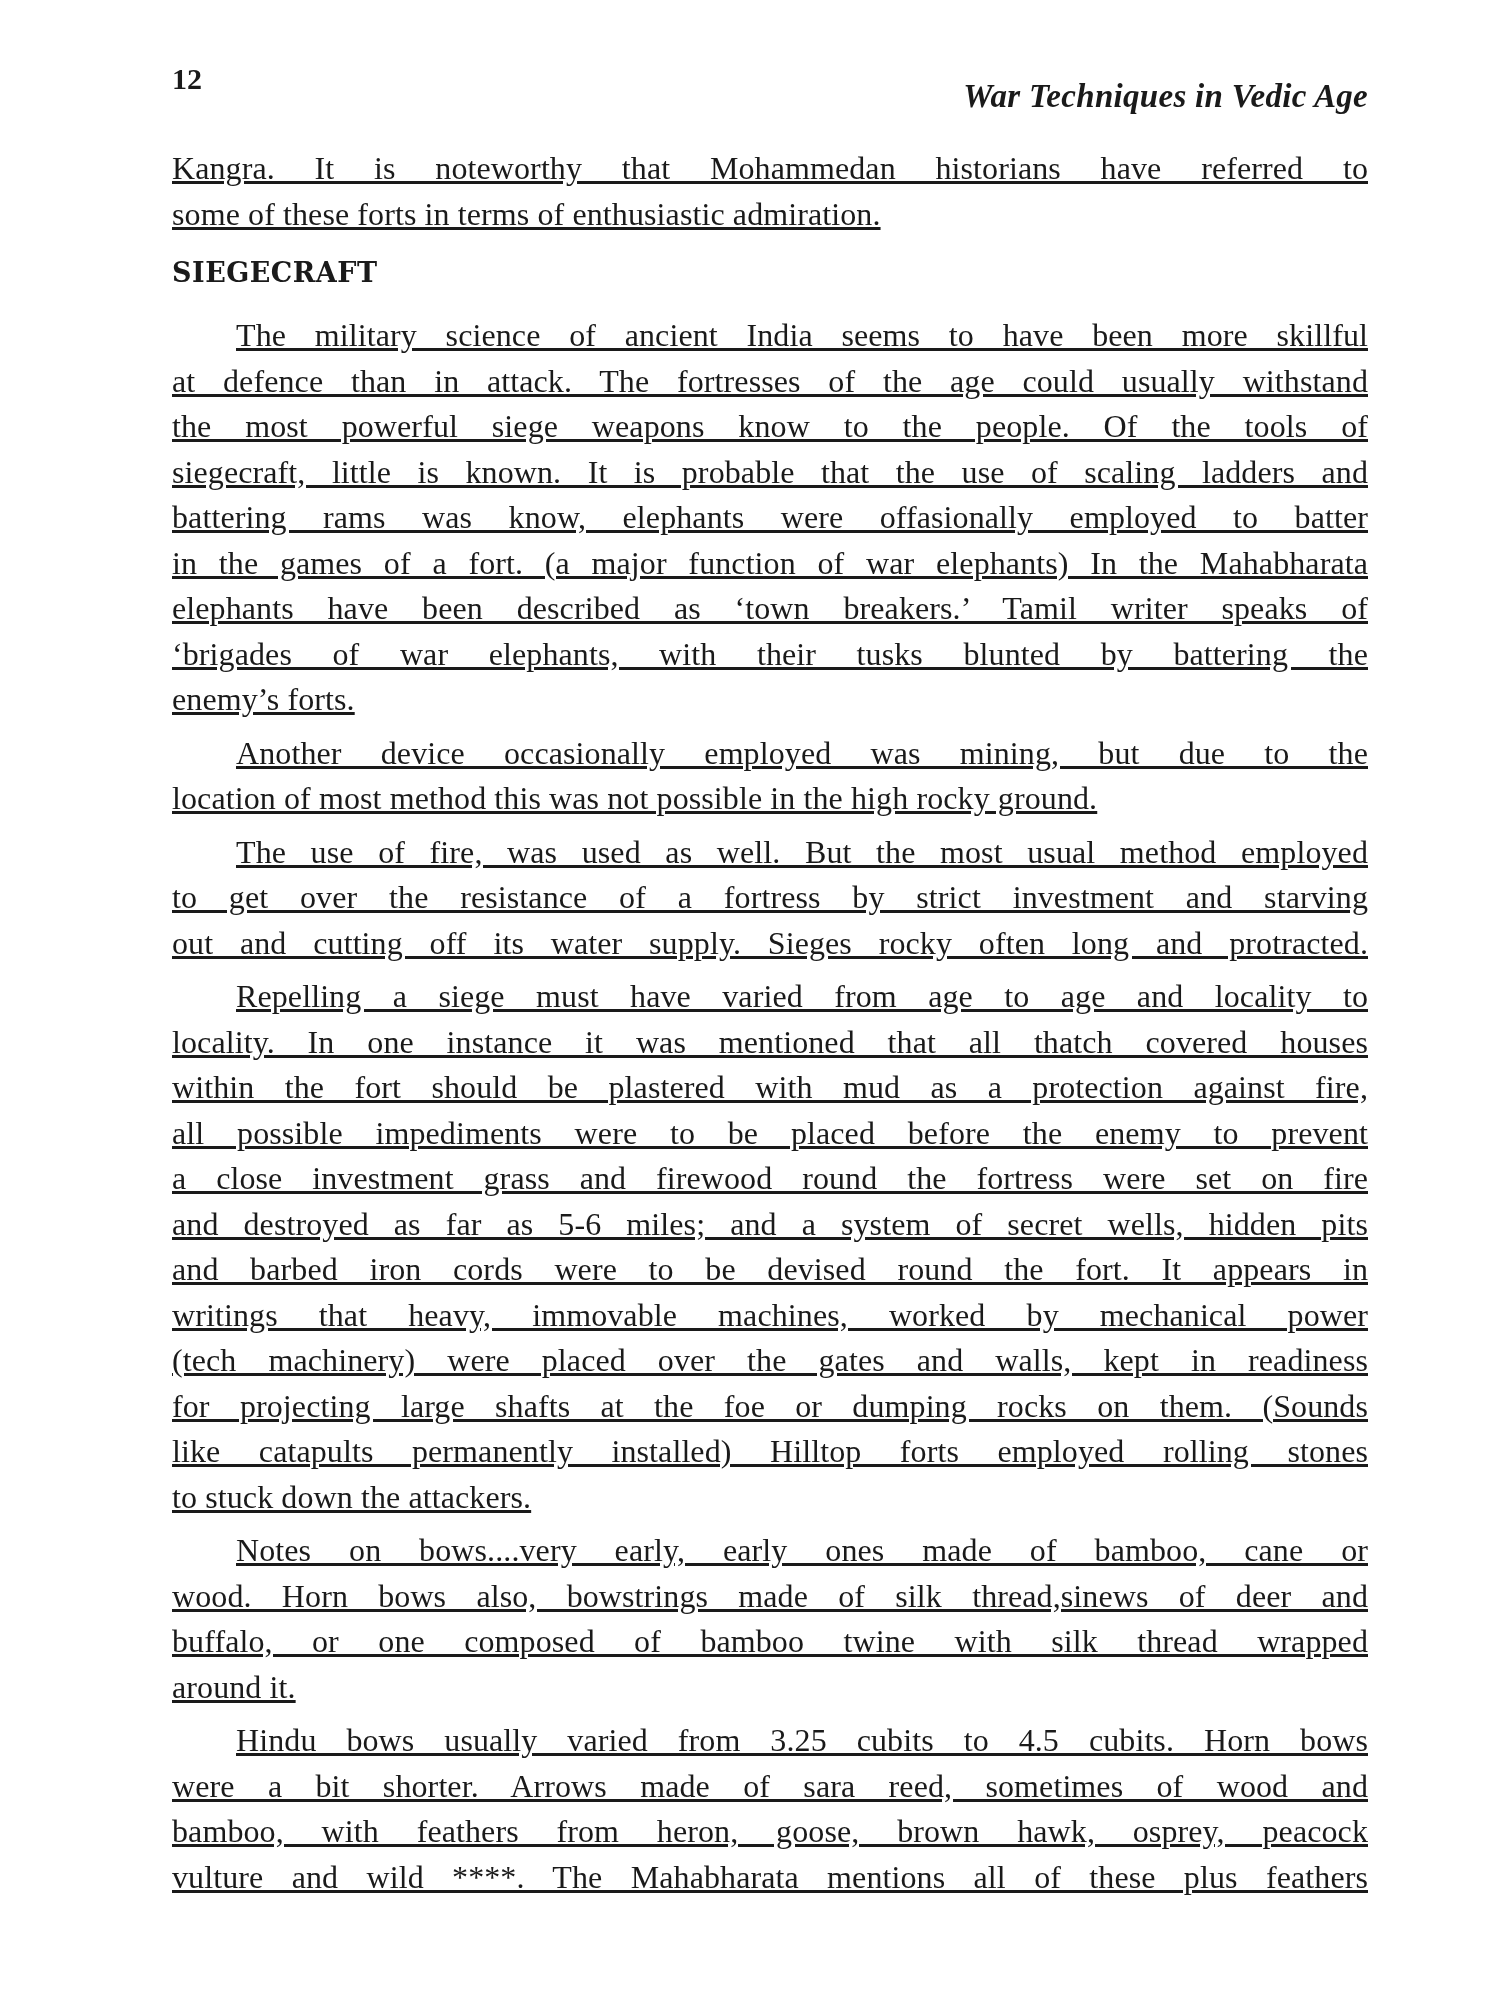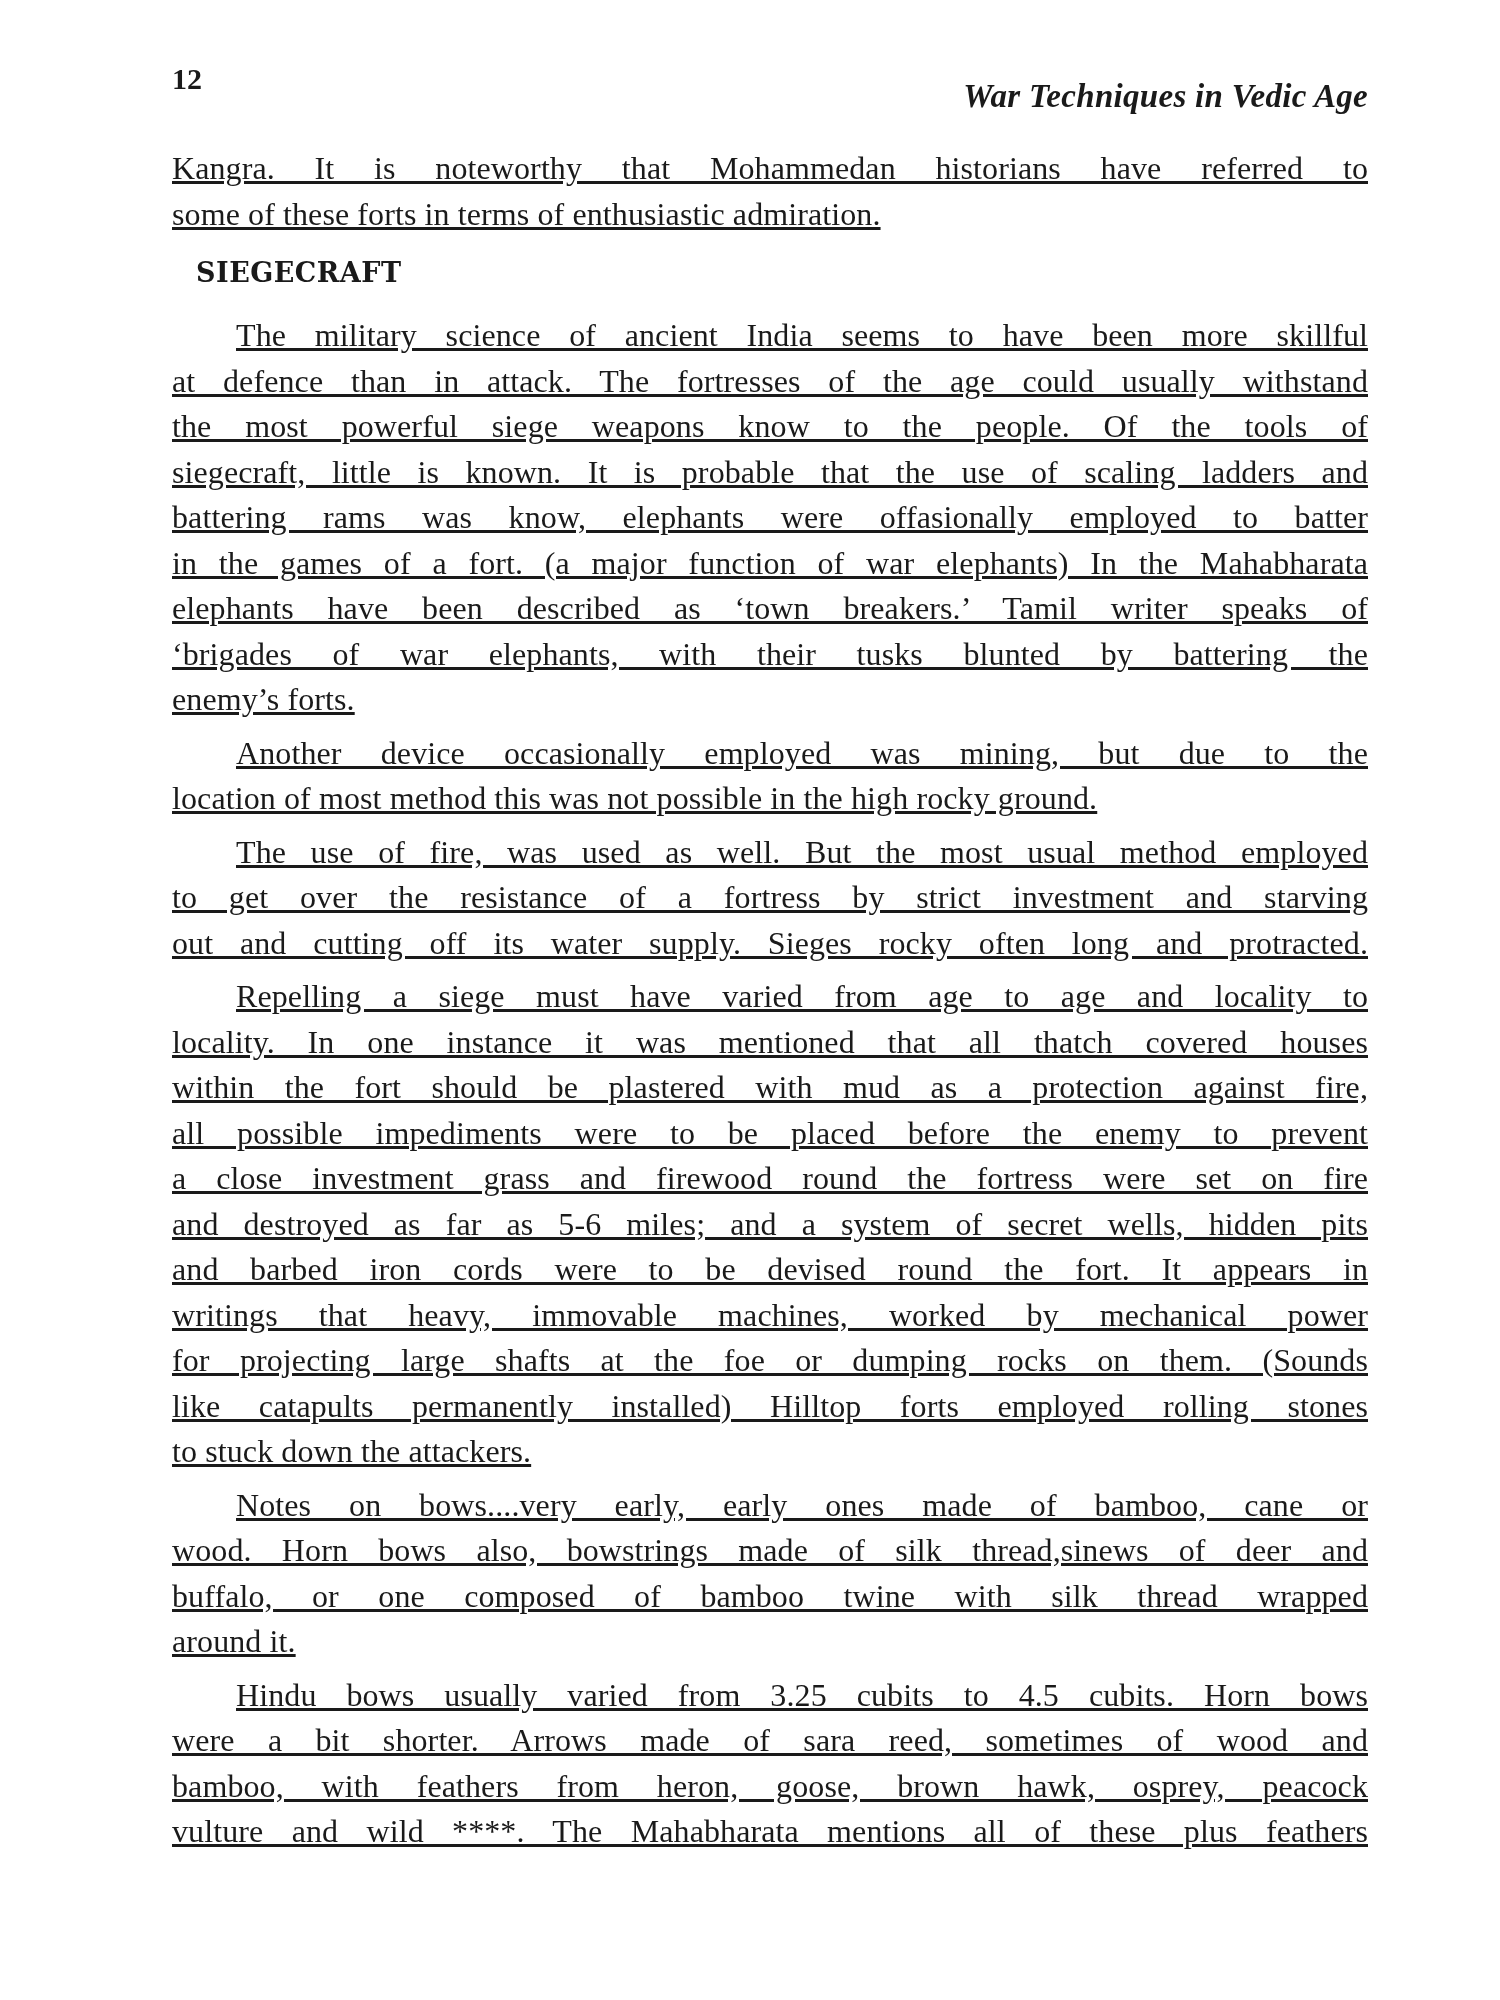--- a/index.html
+++ b/index.html
@@ -73,21 +73,20 @@
     .heading {
       display: block;
       font-family: "DejaVu Serif", serif;
       font-weight: bold;
       font-size: 27px;
       letter-spacing: 0.5px;
       height: 40px;
       line-height: 40px;
       margin-top: 16px;
       margin-bottom: 20px;
-      margin-left: 24px;
     }
   </style>
 </head>
 <body>
 
 <div class="page">
 
   <div class="running-head">
     <span class="page-number">12</span>
     <span class="running-title">War Techniques in Vedic Age</span>
@@ -127,20 +126,21 @@
 
     <div class="para">
       <span class="line indent">Repelling a siege must have varied from age to age and locality to</span>
       <span class="line">locality. In one instance it was mentioned that all thatch covered houses</span>
       <span class="line">within the fort should be plastered with mud as a protection against fire,</span>
       <span class="line">all possible impediments were to be placed before the enemy to prevent</span>
       <span class="line">a close investment grass and firewood round the fortress were set on fire</span>
       <span class="line">and destroyed as far as 5-6 miles; and a system of secret wells, hidden pits</span>
       <span class="line">and barbed iron cords were to be devised round the fort. It appears in</span>
       <span class="line">writings that heavy, immovable machines, worked by mechanical power</span>
+      <span class="line">(tech machinery) were placed over the gates and walls, kept in readiness</span>
       <span class="line">for projecting large shafts at the foe or dumping rocks on them. (Sounds</span>
       <span class="line">like catapults permanently installed) Hilltop forts employed rolling stones</span>
       <span class="line last">to stuck down the attackers.</span>
     </div>
 
     <div class="para">
       <span class="line indent">Notes on bows....very early, early ones made of bamboo, cane or</span>
       <span class="line">wood. Horn bows also, bowstrings made of silk thread,sinews of deer and</span>
       <span class="line">buffalo, or one composed of bamboo twine with silk thread wrapped</span>
       <span class="line last">around it.</span>

